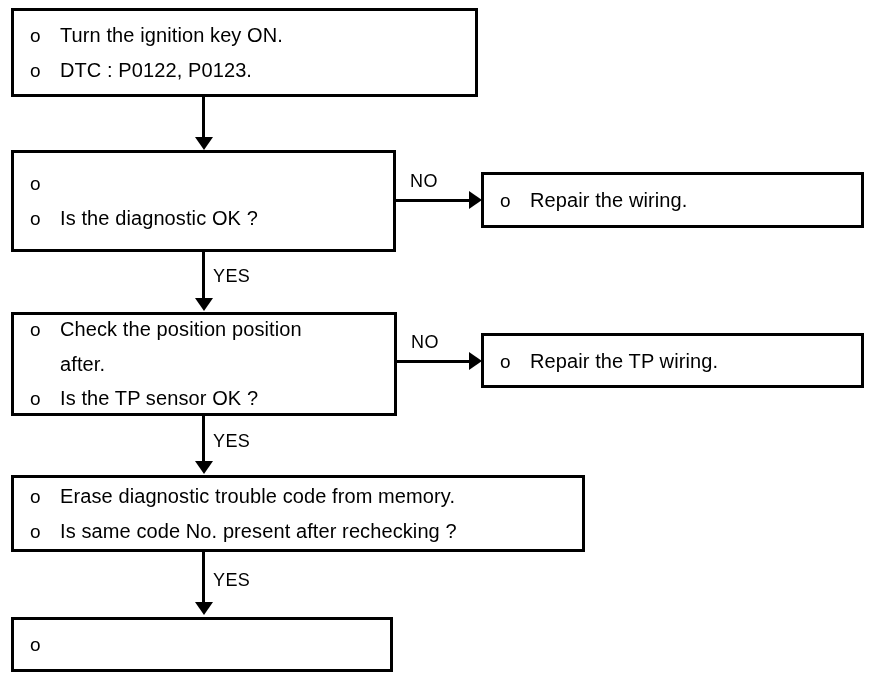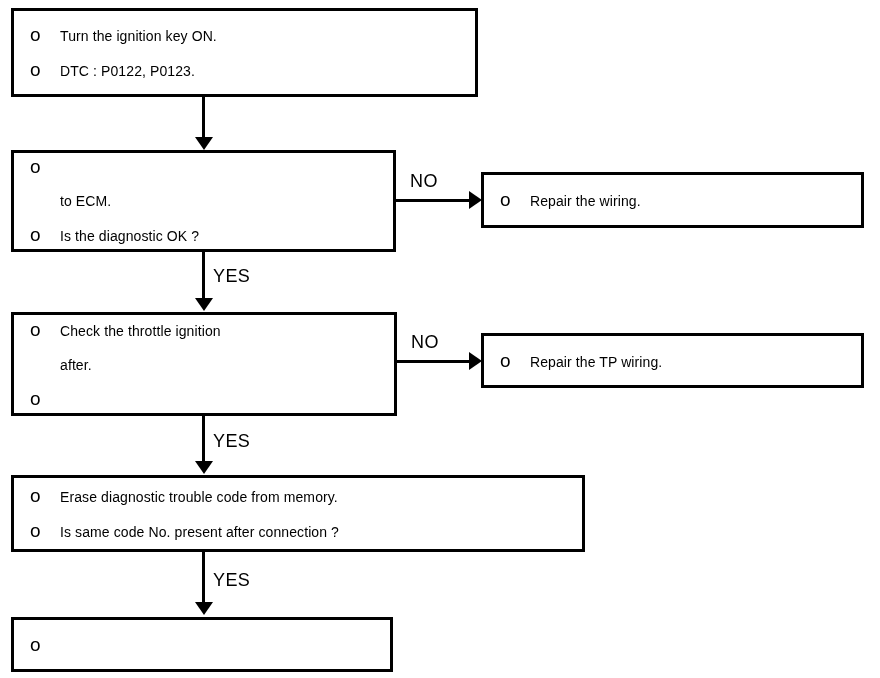--- a/index.html
+++ b/index.html
@@ -39,21 +39,21 @@
   }
   .bullet {
     width: 30px;
     flex: 0 0 30px;
     font-size: 19px;
     line-height: 34px;
     text-align: left;
     padding-left: 2px;
   }
   .line-text {
-    font-size: 14px;
+    font-size: 20px;
     line-height: 34px;
     letter-spacing: 0.1px;
   }
   .line-row.cont .bullet {
     visibility: hidden;
   }
 
   
   .vline {
     position: absolute;
@@ -108,24 +108,20 @@
   </div>
 
   <div class="vline" style="left:202px; top:97px; height:41px;"></div>
   <div class="arrow-down" style="left:195px; top:137px;"></div>
 
   <div class="node" style="left:11px; top:150px; width:385px; height:102px;">
     <div class="node-lines">
       <div class="line-row">
         <span class="bullet">o</span>
       </div>
-      <div class="line-row cont">
-        <span class="bullet"></span>
-        <span class="line-text">to ECM.</span>
-      </div>
       <div class="line-row">
         <span class="bullet">o</span>
         <span class="line-text">Is the diagnostic OK ?</span>
       </div>
     </div>
   </div>
 
   <div class="hline" style="left:396px; top:199px; width:75px;"></div>
   <div class="arrow-right" style="left:469px; top:191px;"></div>
   <div class="edge-label" style="left:410px; top:171px;">NO</div>
@@ -140,28 +136,29 @@
   </div>
 
   <div class="vline" style="left:202px; top:252px; height:47px;"></div>
   <div class="arrow-down" style="left:195px; top:298px;"></div>
   <div class="edge-label" style="left:213px; top:266px;">YES</div>
 
   <div class="node" style="left:11px; top:312px; width:386px; height:104px;">
     <div class="node-lines">
       <div class="line-row">
         <span class="bullet">o</span>
-        <span class="line-text">Check the throttle ignition</span>
+        <span class="line-text">Check the position position</span>
       </div>
       <div class="line-row cont">
         <span class="bullet"></span>
         <span class="line-text">after.</span>
       </div>
       <div class="line-row">
         <span class="bullet">o</span>
+        <span class="line-text">Is the TP sensor OK ?</span>
       </div>
     </div>
   </div>
 
   <div class="hline" style="left:397px; top:360px; width:74px;"></div>
   <div class="arrow-right" style="left:469px; top:352px;"></div>
   <div class="edge-label" style="left:411px; top:332px;">NO</div>
 
   <div class="node" style="left:481px; top:333px; width:383px; height:55px;">
     <div class="node-lines">
@@ -177,21 +174,21 @@
   <div class="edge-label" style="left:213px; top:431px;">YES</div>
 
   <div class="node" style="left:11px; top:475px; width:574px; height:77px;">
     <div class="node-lines">
       <div class="line-row">
         <span class="bullet">o</span>
         <span class="line-text">Erase diagnostic trouble code from memory.</span>
       </div>
       <div class="line-row">
         <span class="bullet">o</span>
-        <span class="line-text">Is same code No. present after connection ?</span>
+        <span class="line-text">Is same code No. present after rechecking ?</span>
       </div>
     </div>
   </div>
 
   <div class="vline" style="left:202px; top:552px; height:51px;"></div>
   <div class="arrow-down" style="left:195px; top:602px;"></div>
   <div class="edge-label" style="left:213px; top:570px;">YES</div>
 
   <div class="node" style="left:11px; top:617px; width:382px; height:55px;">
     <div class="node-lines">

